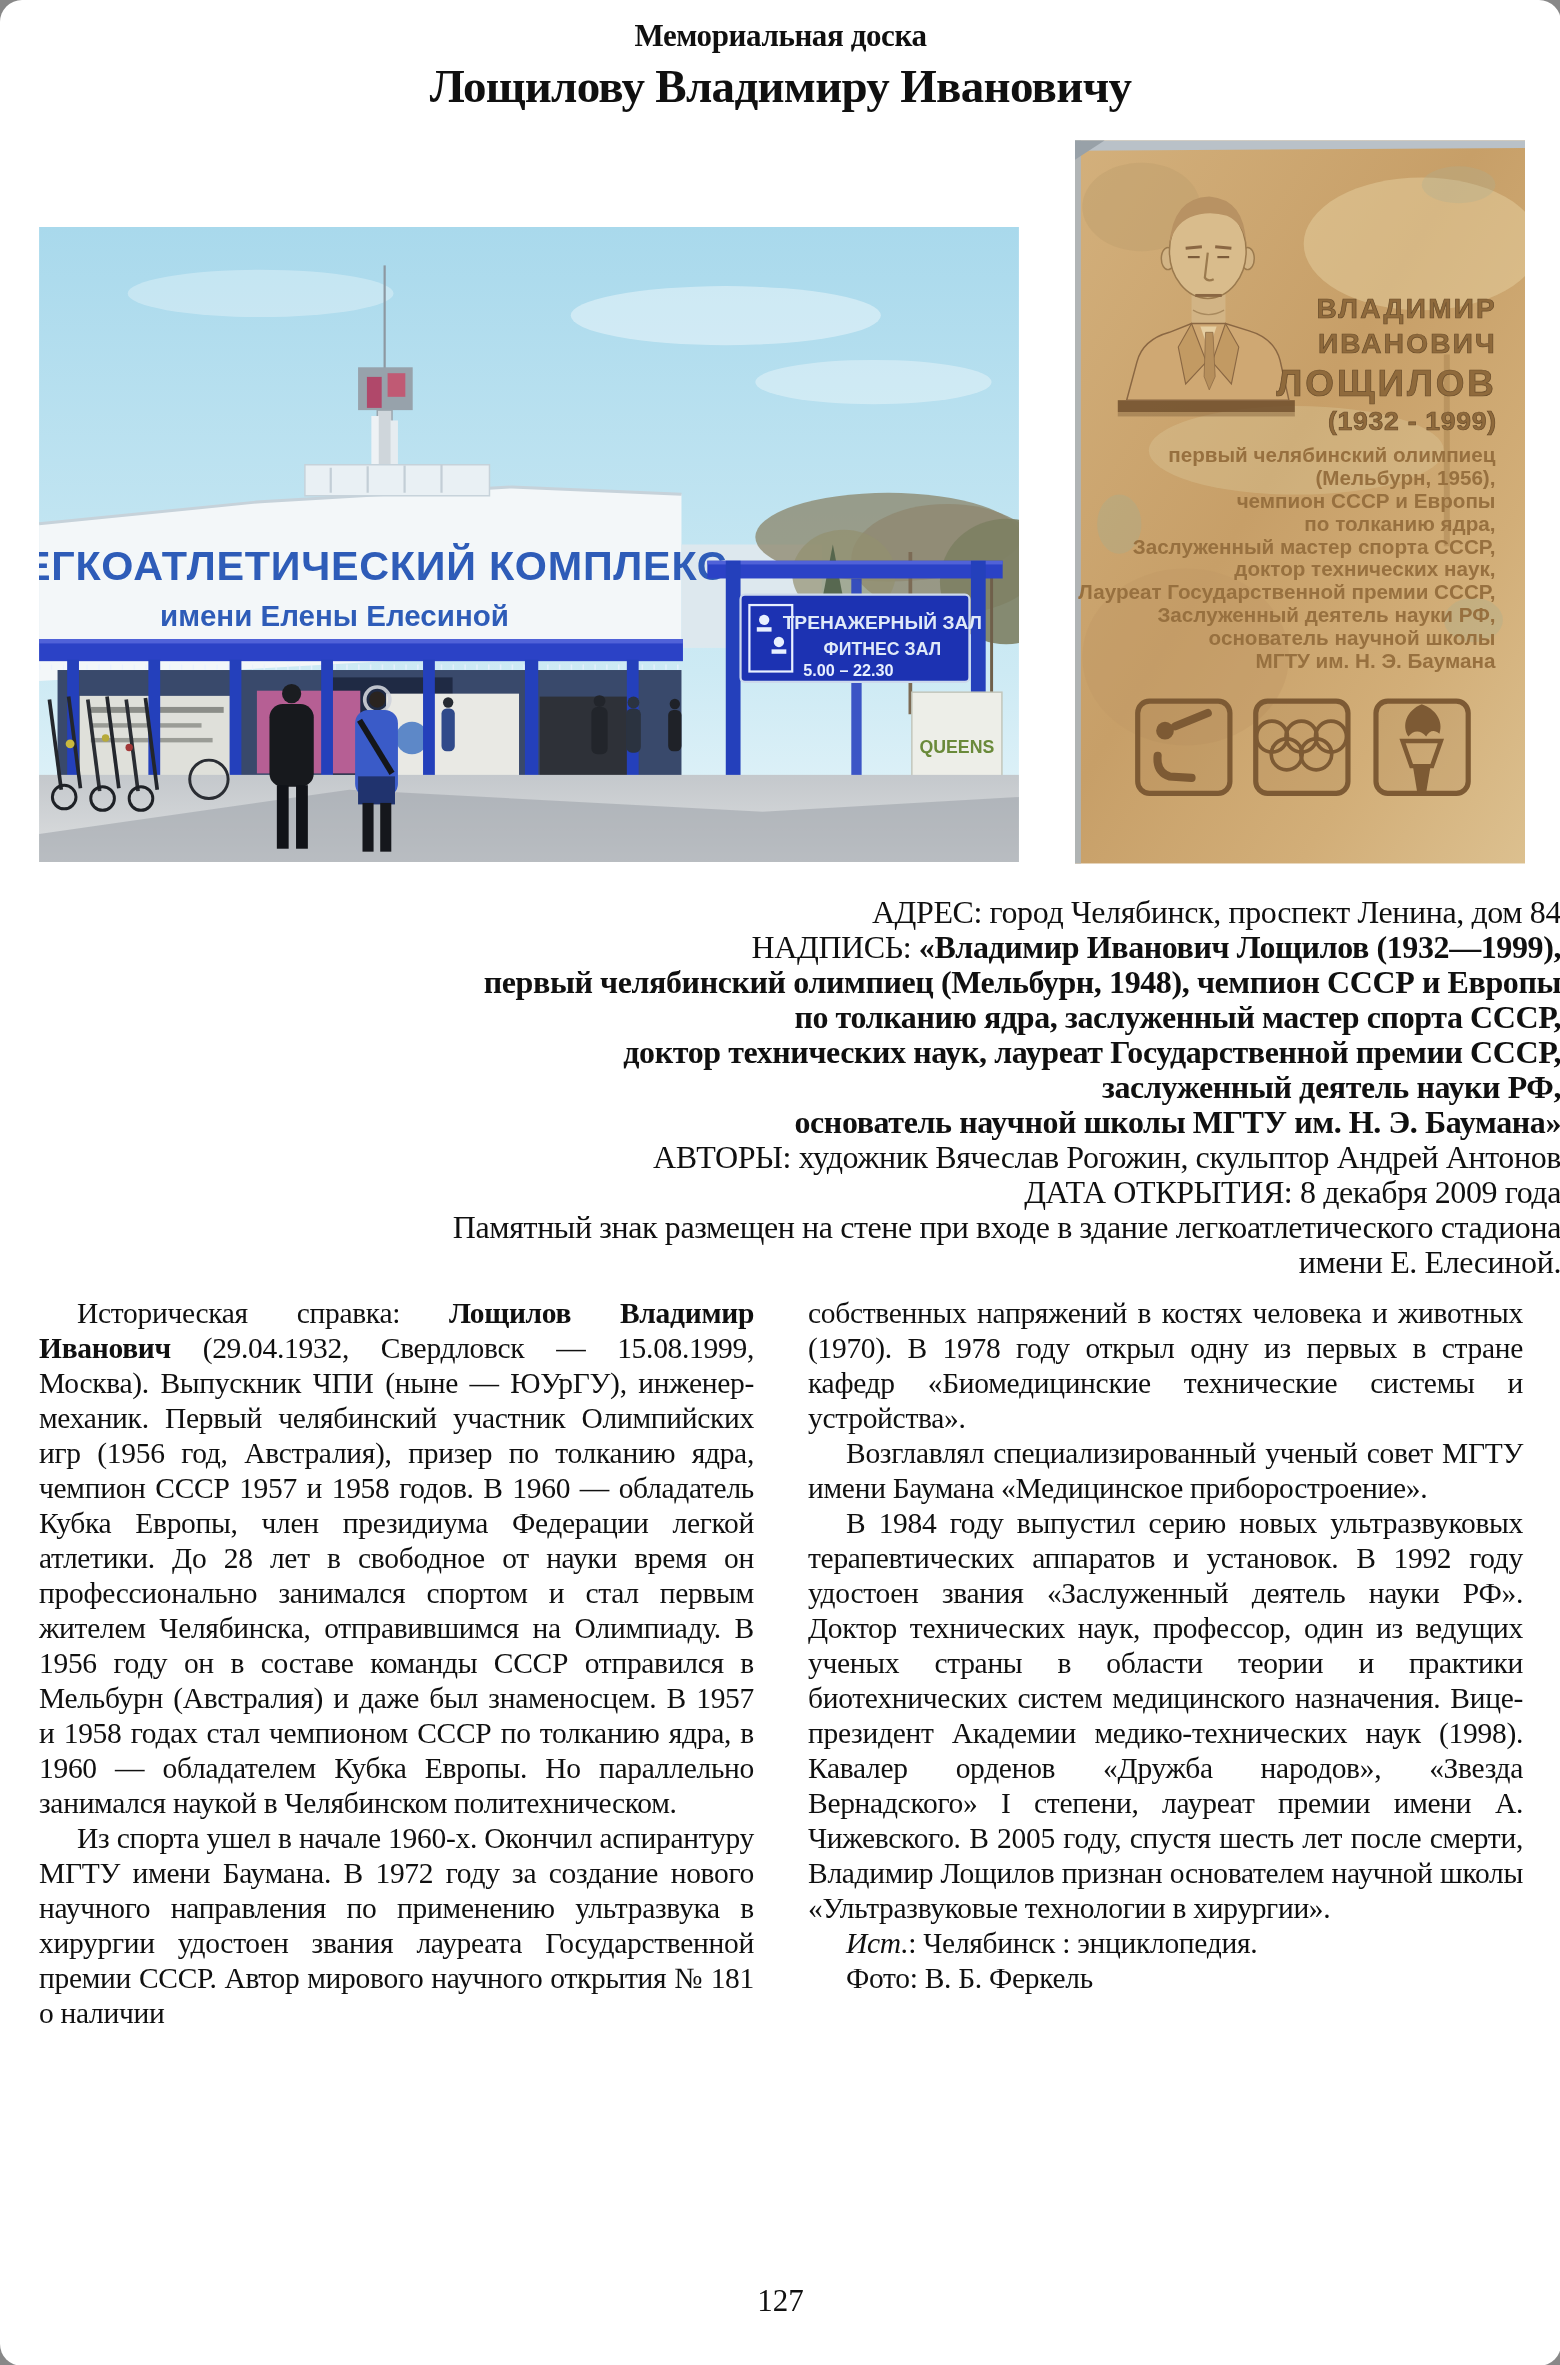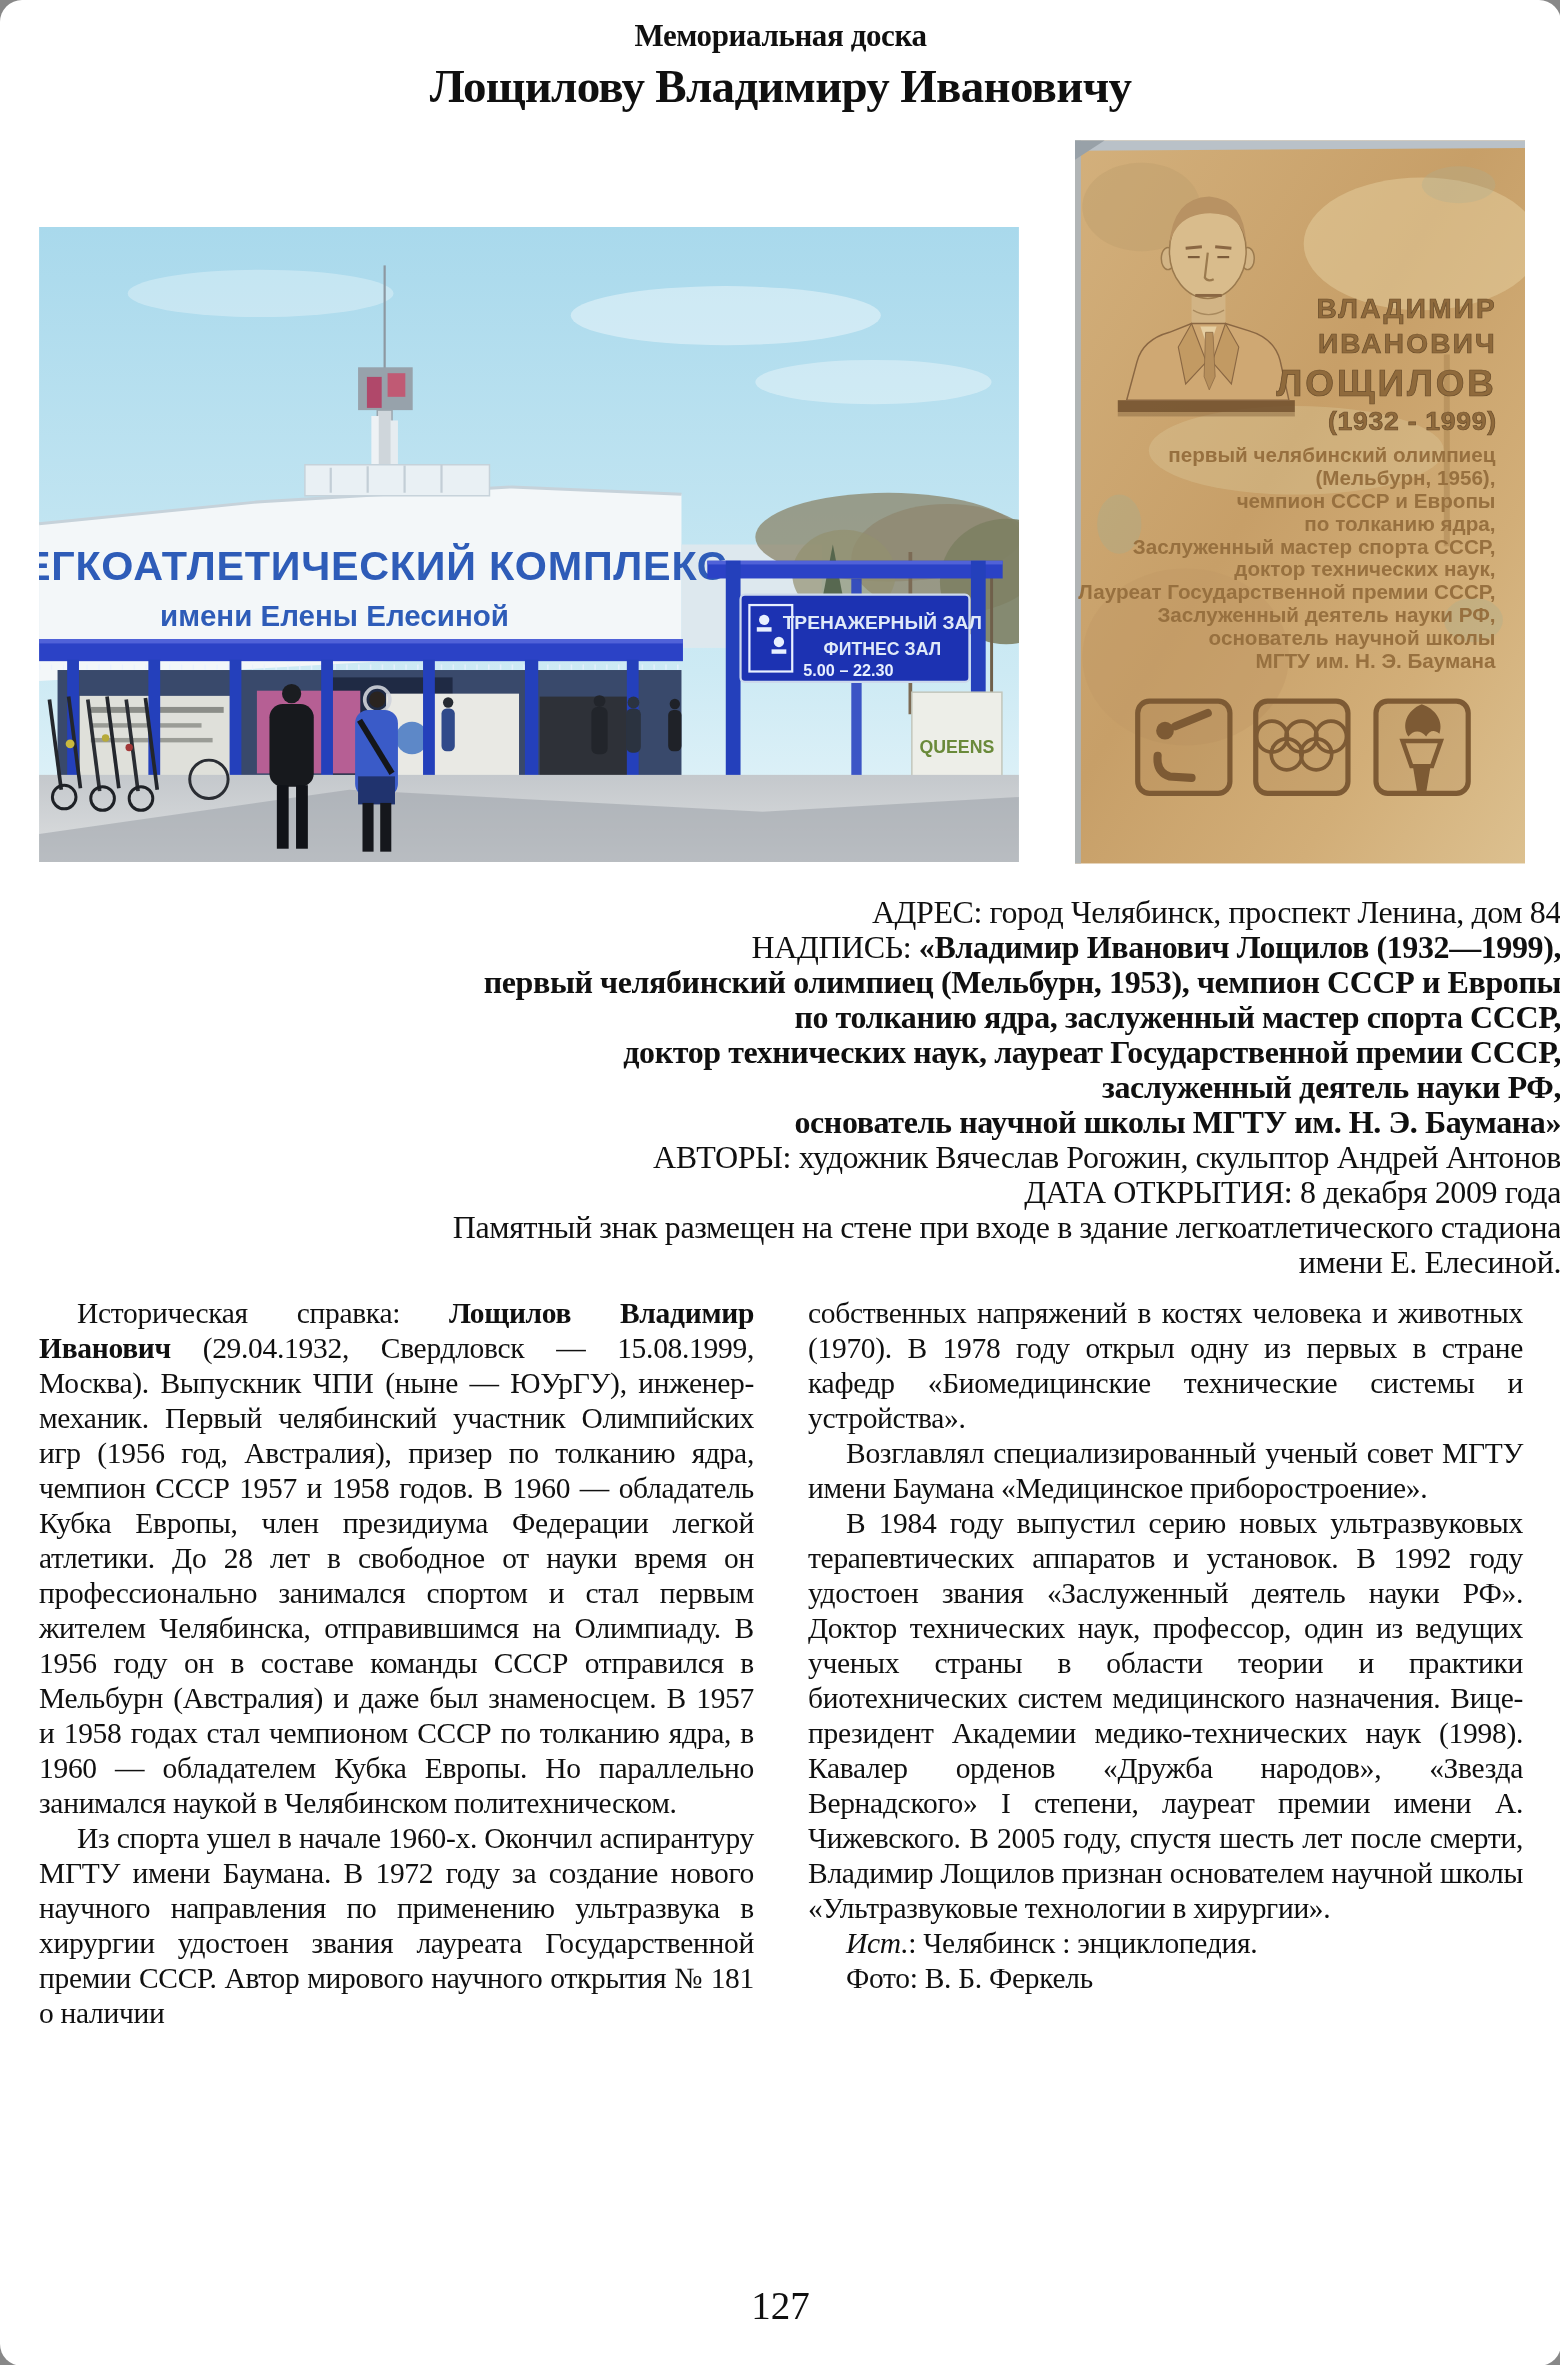--- a/index.html
+++ b/index.html
@@ -13,21 +13,21 @@
   .photo-right{left:1075px;top:140px;}
   .details{position:absolute;top:895px;left:0;right:0;text-align:right;
            font-size:32px;line-height:35px;letter-spacing:-0.4px;}
   .b{font-weight:bold;}
   .i{font-style:italic;}
   .article{position:absolute;top:1296px;left:39px;width:1484px;display:flex;gap:54px;
            font-size:29.5px;line-height:35px;text-align:justify;letter-spacing:-0.3px;}
   .article .col{width:723px;hyphens:auto;-webkit-hyphens:auto;overflow-wrap:break-word;}
   .article p{margin:0;}
   .article p.indent{text-indent:38px;}
-  .pageno{top:2283px;font-size:39px;}
+  .pageno{top:2283px;font-size:31px;}
   .svg-sans{font-family:"Liberation Sans",sans-serif;}
 </style>
 </head>
 <body>
 
 <div class="page">
 
   <div class="centered subtitle">Мемориальная доска</div>
   <div class="centered title">Лощилову Владимиру Ивановичу</div>
 
@@ -252,21 +252,21 @@
         <path d="M470,764 C488,770 500,786 494,804 C487,798 480,800 476,808 C468,798 458,800 452,808 C442,792 450,772 470,764 Z" fill="#7d5a34" stroke="none"></path>
         <path d="M444,814 L496,814 L484,848 L456,848 Z" stroke-width="6"></path>
         <polygon points="458,848 482,848 476,884 464,884" fill="#7d5a34" stroke="none"></polygon>
       </g>
     </g>
   </svg>
 
   <div class="details">
     <div><span>АДРЕС: город Челябинск, проспект Ленина, дом 84</span></div>
     <div><span>НАДПИСЬ: </span><span class="b">«Владимир Иванович Лощилов (1932—1999),</span></div>
-    <div class="b">первый челябинский олимпиец (Мельбурн, 1953), чемпион СССР и Европы</div>
+    <div class="b">первый челябинский олимпиец (Мельбурн, 1948), чемпион СССР и Европы</div>
     <div class="b">по толканию ядра, заслуженный мастер спорта СССР,</div>
     <div class="b">доктор технических наук, лауреат Государственной премии СССР,</div>
     <div class="b">заслуженный деятель науки РФ,</div>
     <div class="b">основатель научной школы МГТУ им. Н. Э. Баумана»</div>
     <div>АВТОРЫ: художник Вячеслав Рогожин, скульптор Андрей Антонов</div>
     <div>ДАТА ОТКРЫТИЯ: 8 декабря 2009 года</div>
     <div>Памятный знак размещен на стене при входе в здание легкоатлетического стадиона</div>
     <div>имени Е. Елесиной.</div>
   </div>
 

